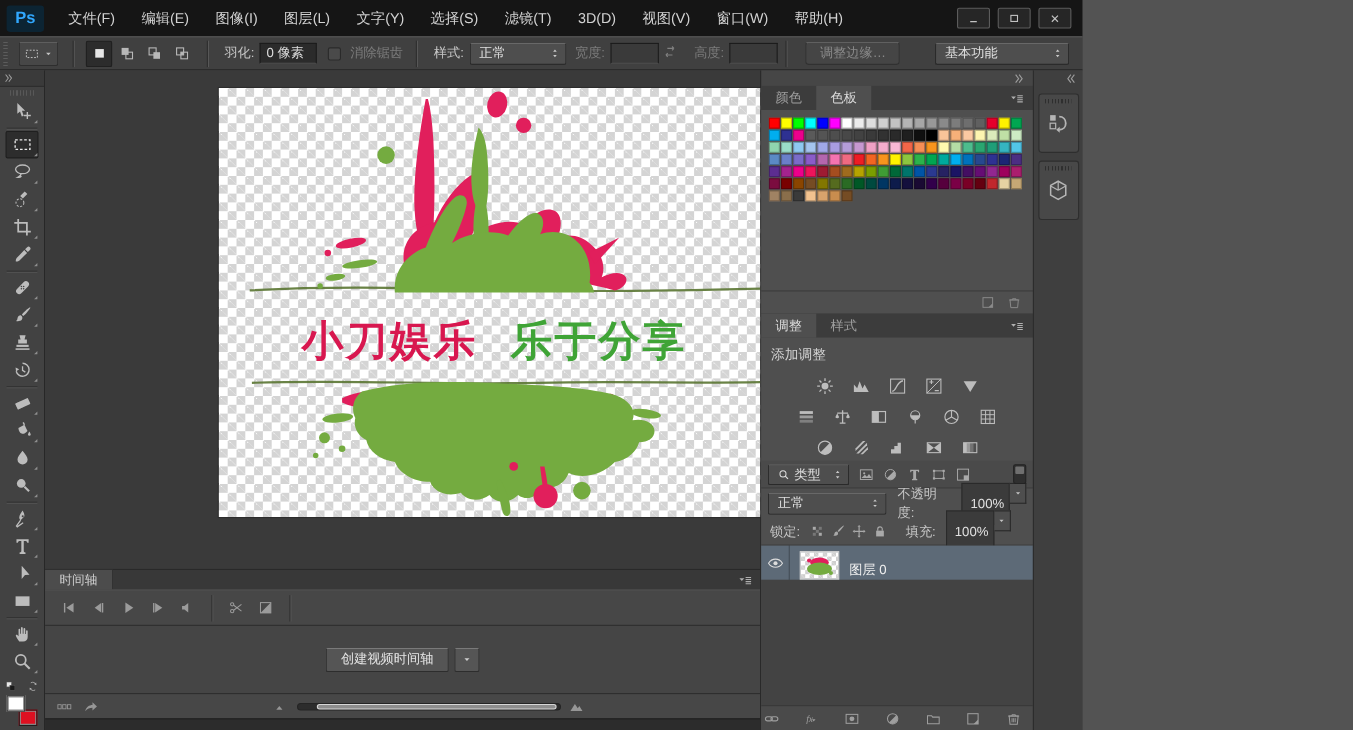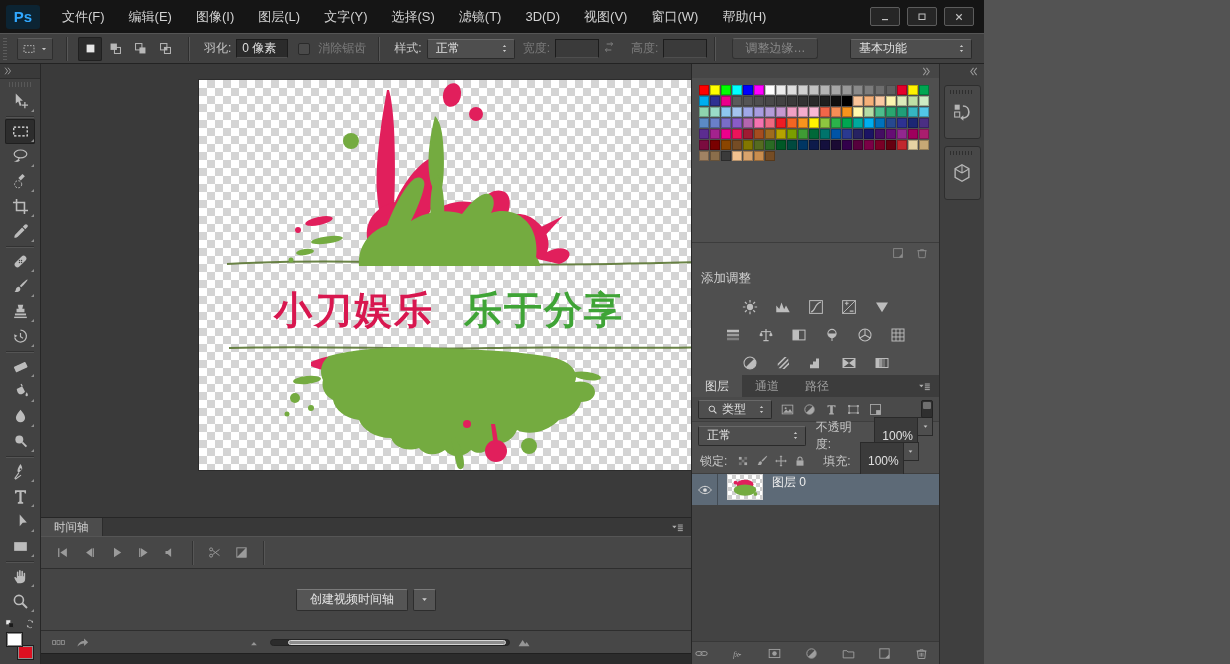--- a/index.html
+++ b/index.html
@@ -140,21 +140,21 @@
   .f-toggle::after{content:'';position:absolute;left:1px;top:1px;width:8px;height:7px;background:#6f6f6f;border-radius:1px}
   .blend-row{height:27px}
   .blend-dd{width:112px}
   .val-field{height:19px;background:#3b3b3b;border:1px solid #2a2a2a;display:flex;align-items:center;color:#e0e0e0;padding:18px 4px;min-width:44px;justify-content:flex-end}
   .val-caret{width:15px;height:19px;background:#4e4e4e;border:1px solid #2a2a2a;border-left:none;display:flex;align-items:center;justify-content:center;color:#c6c6c6}
   .val-caret svg{width:9px;height:9px}
   .lock-row{height:25px;border-bottom:1px solid #3e3e3e}
   .lock-ic{width:19px;height:19px;display:flex;align-items:center;justify-content:center;color:#a9a9a9}
   .lock-ic svg{width:14px;height:14px}
   .layer-list{flex:1;background:#434343;min-height:0}
-  .layer-row{height:31px;background:var(--sel-layer,#5d6a77);display:flex;align-items:flex-start}
+  .layer-row{height:31px;background:var(--sel-layer,#5d6a77);display:flex;align-items:flex-end}
   .eye-box{width:26px;height:31px;border-right:1px solid rgba(0,0,0,.28);display:flex;align-items:center;justify-content:center;color:#dcdcdc}
   .eye-box svg{width:16px;height:16px}
   .thumb{width:36px;height:26px;margin:0 9px;border:1px solid #d6d6d6;
     background-image:linear-gradient(45deg,#cfcfcf 25%,transparent 25%,transparent 75%,#cfcfcf 75%),linear-gradient(45deg,#cfcfcf 25%,#ffffff 25%,#ffffff 75%,#cfcfcf 75%);
     background-size:8px 8px;background-position:0 0,4px 4px}
   .layer-name{color:#efefef;font-size:12px}
   .layers-foot{height:23px;background:#4a4a4a;border-top:1px solid #383838;display:flex;align-items:center;gap:18px;padding-right:8px;flex:none}
   .layers-foot .icon-btn{color:#9e9e9e;width:20px;display:flex;justify-content:center}
   .layers-foot .icon-btn svg{width:15px;height:15px}
 
@@ -617,20 +617,30 @@
 
     <div class="right-col">
       <div class="right-head">
           <span>
             <svg viewBox="0 0 24 24" aria-hidden="true">
               <path d="M5 4l6 8-6 8M12 4l6 8-6 8" fill="none" stroke="currentColor" stroke-width="2.2"></path>
             </svg>
           </span>
         </div>
 
+      <div class="panel-tabs">
+        <div class="ptab">颜色</div>
+        <div class="ptab active">色板</div>
+        <div class="pmenu">
+            <svg viewBox="0 0 24 24" aria-hidden="true">
+              <path d="M3.5 9l3.5 4 3.5-4z" fill="currentColor"></path>
+              <path d="M12.5 8h8M12.5 11h8M12.5 14h8M12.5 17h8" stroke="currentColor" stroke-width="1.5"></path>
+            </svg>
+          </div>
+      </div>
       <div class="panel-body sw-body">
           <div class="sw-row">
             <span class="sw" title="#ff0000" style="background: rgb(255, 0, 0);"></span>
             <span class="sw" title="#ffff00" style="background: rgb(255, 255, 0);"></span>
             <span class="sw" title="#00ff00" style="background: rgb(0, 255, 0);"></span>
             <span class="sw" title="#00ffff" style="background: rgb(0, 255, 255);"></span>
             <span class="sw" title="#0000ff" style="background: rgb(0, 0, 255);"></span>
             <span class="sw" title="#ff00ff" style="background: rgb(255, 0, 255);"></span>
             <span class="sw" title="#ffffff" style="background: rgb(255, 255, 255);"></span>
             <span class="sw" title="#ececec" style="background: rgb(236, 236, 236);"></span>
@@ -781,20 +791,30 @@
             </svg>
           </span>
           <span class="icon-btn">
             <svg viewBox="0 0 24 24" aria-hidden="true">
               <path d="M5.5 8h13l-1.2 12H6.7z" fill="none" stroke="currentColor" stroke-width="1.5"></path>
               <path d="M4 8h16M9.5 8V6h5v2" stroke="currentColor" stroke-width="1.3" fill="none"></path>
             </svg>
           </span>
         </div>
 
+      <div class="panel-tabs">
+        <div class="ptab active">调整</div>
+        <div class="ptab">样式</div>
+        <div class="pmenu">
+            <svg viewBox="0 0 24 24" aria-hidden="true">
+              <path d="M3.5 9l3.5 4 3.5-4z" fill="currentColor"></path>
+              <path d="M12.5 8h8M12.5 11h8M12.5 14h8M12.5 17h8" stroke="currentColor" stroke-width="1.5"></path>
+            </svg>
+          </div>
+      </div>
       <div class="panel-body adj-body">
         <div class="adj-hint">添加调整</div>
         <div>
             <div class="adj-row">
               <span class="adj-btn">
                 <svg viewBox="0 0 24 24" aria-hidden="true">
                   <circle cx="12" cy="12" r="4.2" fill="currentColor"></circle>
                   <g stroke="currentColor" stroke-width="1.6">
                     <path d="M12 2.5v3.4M12 18.1v3.4M2.5 12h3.4M18.1 12h3.4M5.3 5.3l2.4 2.4M16.3 16.3l2.4 2.4M18.7 5.3l-2.4 2.4M7.7 16.3l-2.4 2.4"></path>
                   </g>
@@ -897,31 +917,20 @@
                   <rect x="4" y="6" width="16" height="12" fill="none" stroke="currentColor" stroke-width="1.3"></rect>
                   <rect x="4" y="6" width="4" height="12" fill="currentColor"></rect>
                   <rect x="8" y="6" width="4" height="12" fill="currentColor" opacity=".66"></rect>
                   <rect x="12" y="6" width="4" height="12" fill="currentColor" opacity=".33"></rect>
                 </svg>
               </span>
             </div>
           </div>
       </div>
 
-      <div class="panel-tabs">
-        <div class="ptab active">图层</div>
-        <div class="ptab">通道</div>
-        <div class="ptab">路径</div>
-        <div class="pmenu">
-            <svg viewBox="0 0 24 24" aria-hidden="true">
-              <path d="M3.5 9l3.5 4 3.5-4z" fill="currentColor"></path>
-              <path d="M12.5 8h8M12.5 11h8M12.5 14h8M12.5 17h8" stroke="currentColor" stroke-width="1.5"></path>
-            </svg>
-          </div>
-      </div>
       <div class="layers panel-body">
         <div class="lp-row filter-row">
           <div class="dd kind-dd">
             <span class="lbl">
                 <span>
                   <svg viewBox="0 0 24 24" aria-hidden="true">
                     <circle cx="10.5" cy="10.5" r="6" fill="none" stroke="currentColor" stroke-width="2"></circle>
                     <path d="M15 15l5.5 5.5" stroke="currentColor" stroke-width="2.4"></path>
                   </svg>
                 </span>

